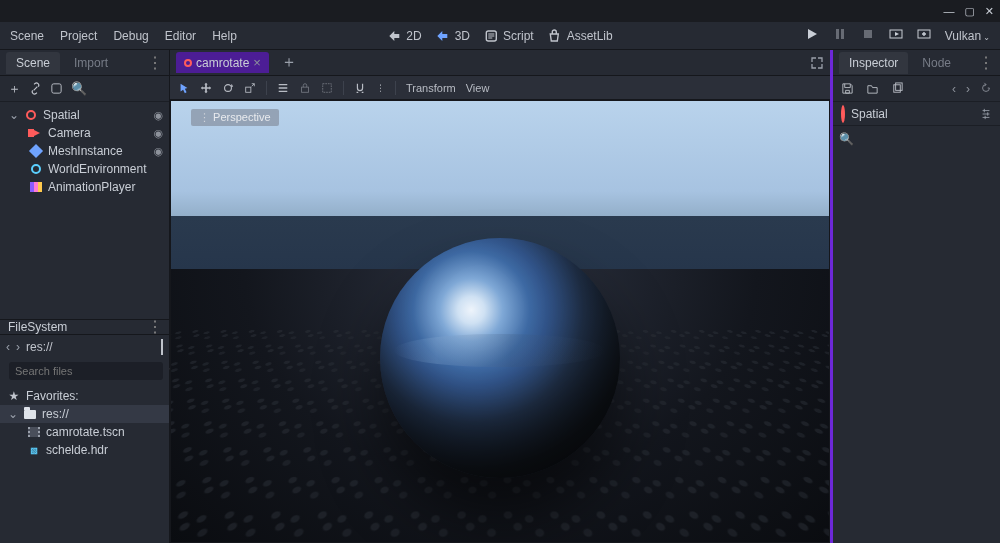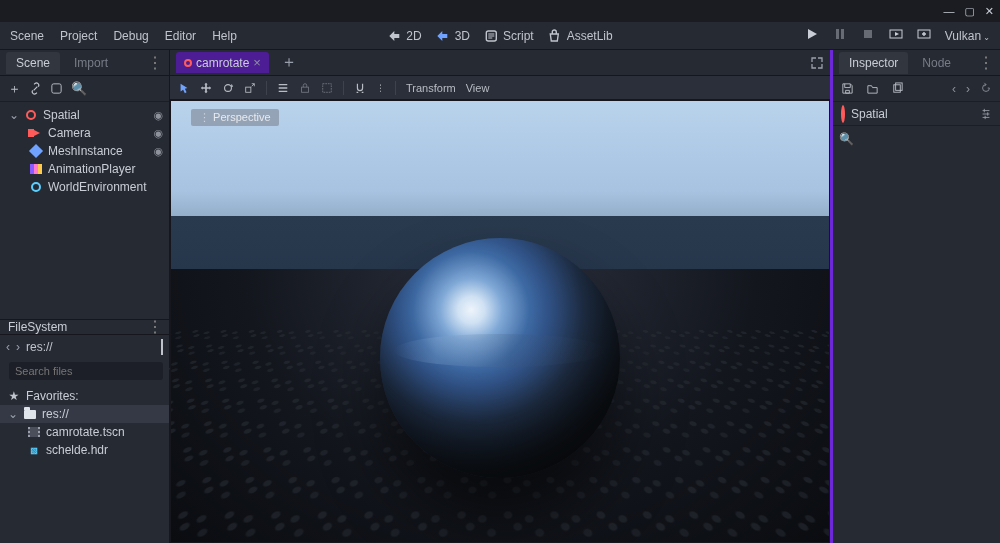--- a/index.html
+++ b/index.html
@@ -227,30 +227,30 @@
         <span class="indent" style="width:24px"></span>
         <span class="node-ico">
             <span class="ico-mesh"></span>
           </span>
         <span class="label">MeshInstance</span>
         <span class="eye">◉</span>
       </div>
       <div class="tree-row">
         <span class="indent" style="width:24px"></span>
         <span class="node-ico">
-            <span class="ico-anim"></span>
-          </span>
-        <span class="label">AnimationPlayer</span>
+            <span class="ico-env"></span>
+          </span>
+        <span class="label">WorldEnvironment</span>
       </div>
       <div class="tree-row">
         <span class="indent" style="width:24px"></span>
         <span class="node-ico">
-            <span class="ico-env"></span>
-          </span>
-        <span class="label">WorldEnvironment</span>
+            <span class="ico-anim"></span>
+          </span>
+        <span class="label">AnimationPlayer</span>
       </div>
     </div>
 
     <div style="flex:1"></div>
 
     <div class="fs-header">
       <span>FileSystem</span>
       <span class="dock-more">⋮</span>
     </div>
     <div class="fs-nav">

